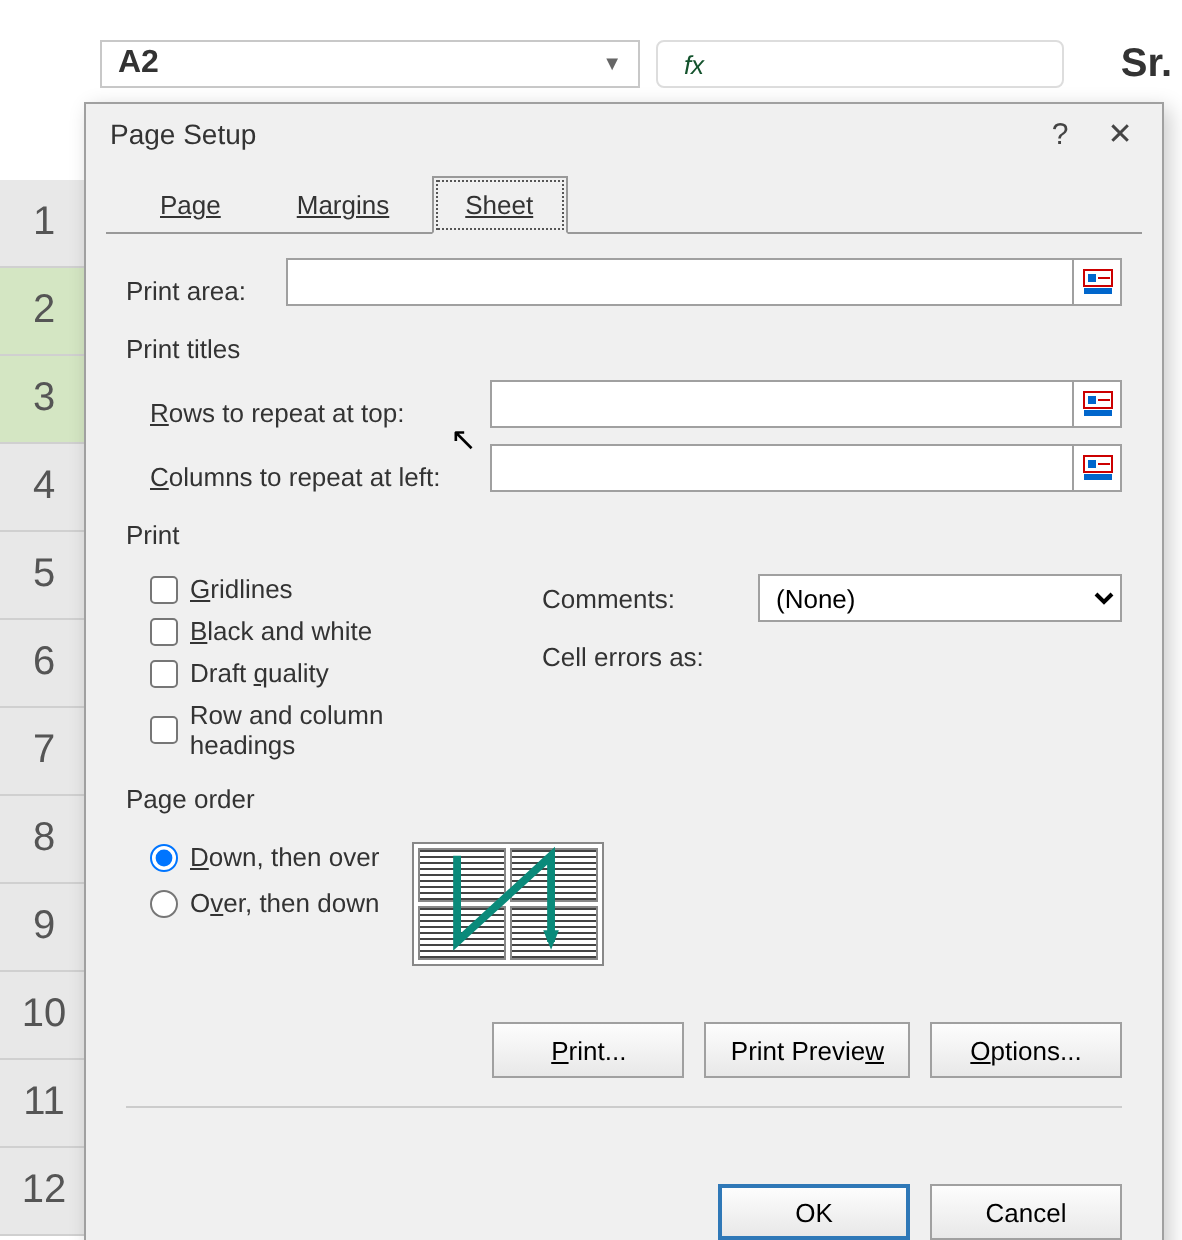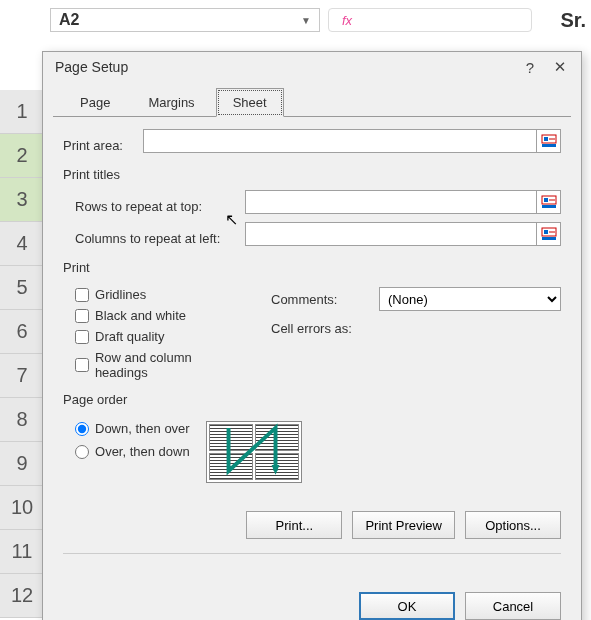--- a/index.html
+++ b/index.html
@@ -14,21 +14,21 @@
       overflow: hidden;
     }
     
     .sheet-bg {
       position: absolute;
       inset: 0;
       background: #fff;
     }
     .formula-bar {
       position: absolute;
-      top: 6px; left: 50px; right: 5px;
+      top: 18px; left: 50px; right: 5px;
       height: 28px;
       display: flex;
       align-items: center;
       gap: 8px;
     }
     .name-box {
       width: 270px;
       height: 24px;
       border: 1px solid #c8c8c8;
       background: #fff;
@@ -37,21 +37,21 @@
       font-weight: bold;
       display: flex;
       align-items: center;
       justify-content: space-between;
     }
     .name-box .dd { font-size: 10px; color: #666; }
     .fx-btn {
       width: 24px; height: 24px;
       display: flex; align-items: center; justify-content: center;
       font-style: italic;
-      color: #ec4899;
+      color: #14532d;
       border-radius: 3px;
     }
     .cell-preview {
       font-size: 20px;
       font-weight: bold;
       padding-left: 20px;
     }
     .row-headers {
       position: absolute;
       top: 90px; left: 0;
@@ -208,21 +208,21 @@
     button.dlg.primary {
       border: 2px solid #2f78b7;
     }
     .cursor {
       position: absolute;
       top: 210px; left: 225px;
       font-size: 16px;
       color: #000;
       pointer-events: none;
     }
-    .u { }
+    .u { text-decoration: underline; }
   </style>
 </head>
 <body>
 
 <div class="sheet-bg">
   <div class="formula-bar">
     <div class="name-box">
       <span>A2</span>
       <span class="dd">▼</span>
     </div>

